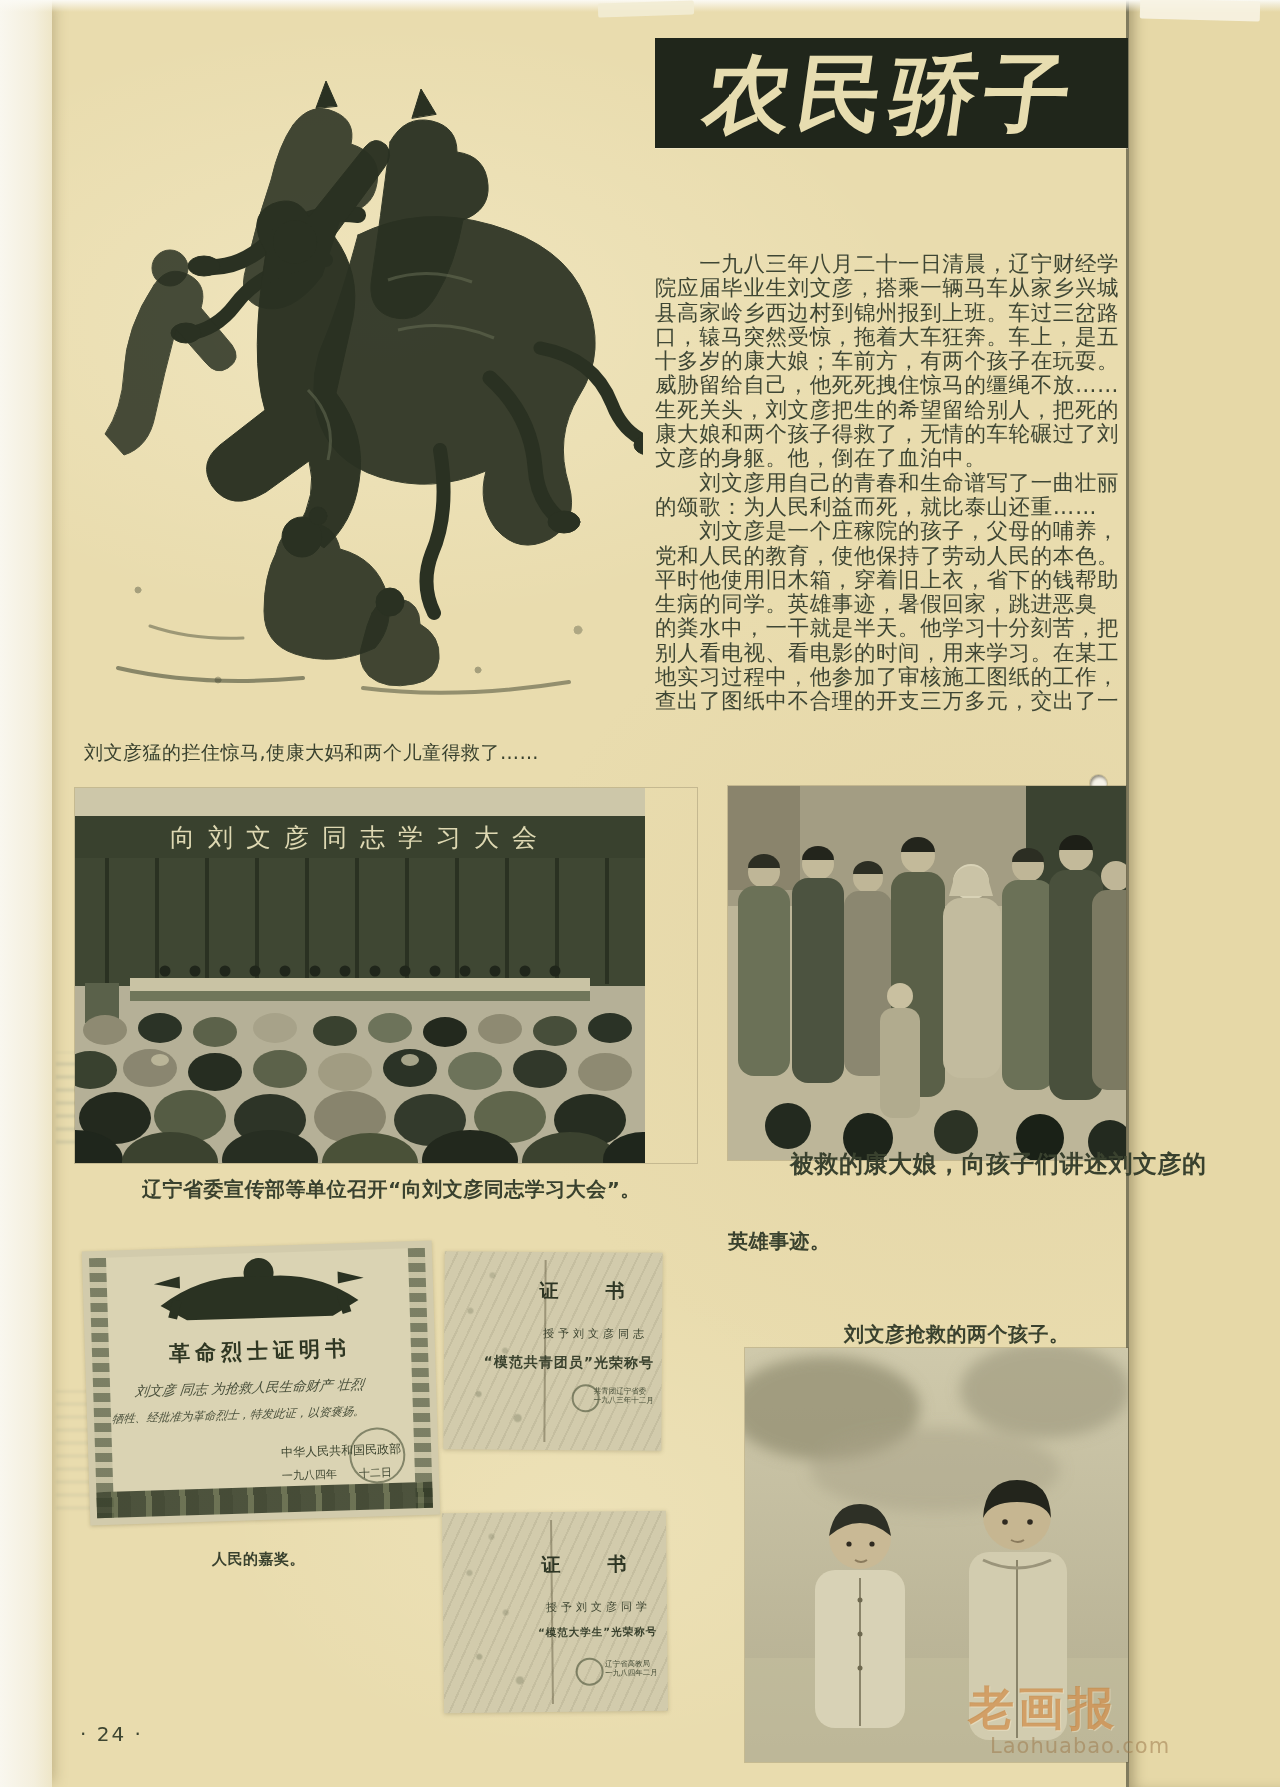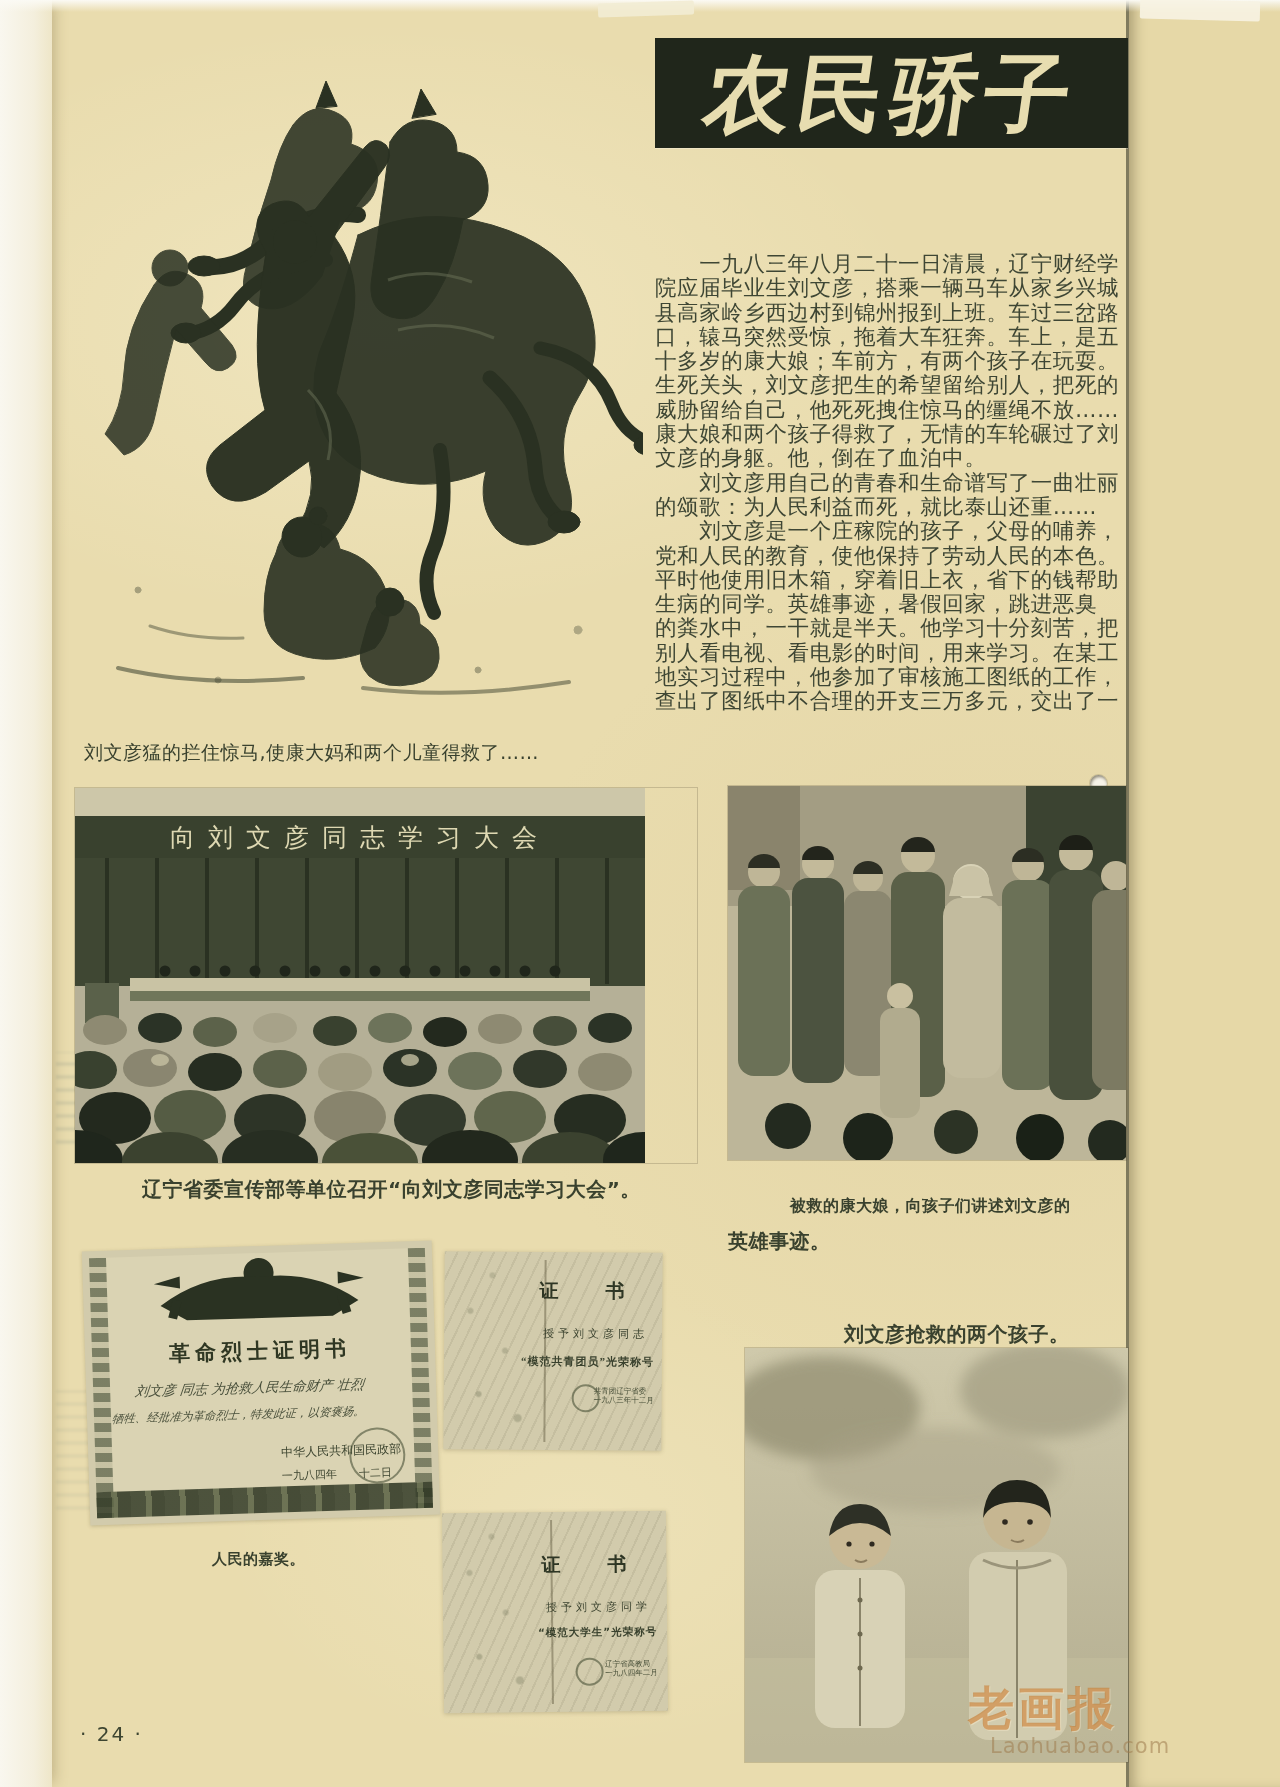--- a/index.html
+++ b/index.html
@@ -134,22 +134,22 @@
 
   <div class="abs cap" style="left:84px;top:740px;">刘文彦猛的拦住惊马,使康大妈和两个儿童得救了……</div>
 
   <div class="abs article">
 
   <div class="a-line">　　一九八三年八月二十一日清晨，辽宁财经学</div>
       <div class="a-line">院应届毕业生刘文彦，搭乘一辆马车从家乡兴城</div>
       <div class="a-line">县高家岭乡西边村到锦州报到上班。车过三岔路</div>
       <div class="a-line">口，辕马突然受惊，拖着大车狂奔。车上，是五</div>
       <div class="a-line">十多岁的康大娘；车前方，有两个孩子在玩耍。</div>
+      <div class="a-line">威胁留给自己，他死死拽住惊马的缰绳不放……</div>
       <div class="a-line">生死关头，刘文彦把生的希望留给别人，把死的</div>
-      <div class="a-line">威胁留给自己，他死死拽住惊马的缰绳不放……</div>
       <div class="a-line">康大娘和两个孩子得救了，无情的车轮碾过了刘</div>
       <div class="a-line">文彦的身躯。他，倒在了血泊中。</div>
       <div class="a-line">　　刘文彦用自己的青春和生命谱写了一曲壮丽</div>
       <div class="a-line">的颂歌：为人民利益而死，就比泰山还重……</div>
       <div class="a-line">　　刘文彦是一个庄稼院的孩子，父母的哺养，</div>
       <div class="a-line">党和人民的教育，使他保持了劳动人民的本色。</div>
       <div class="a-line">平时他使用旧木箱，穿着旧上衣，省下的钱帮助</div>
       <div class="a-line">生病的同学。英雄事迹，暑假回家，跳进恶臭</div>
       <div class="a-line">的粪水中，一干就是半天。他学习十分刻苦，把</div>
       <div class="a-line">别人看电视、看电影的时间，用来学习。在某工</div>
@@ -272,21 +272,21 @@
           <circle cx="140" cy="352" r="25" fill="#1d241a"></circle>
         <circle cx="228" cy="346" r="22" fill="#2c3325"></circle>
           <circle cx="312" cy="352" r="24" fill="#1a2117"></circle>
         <circle cx="382" cy="356" r="22" fill="#232a1f"></circle>
       </g>
     </svg>
   </div>
 
   <div class="abs cap cap-b" style="left:142px;top:1176px;font-size:20px;">辽宁省委宣传部等单位召开“向刘文彦同志学习大会”。</div>
 
-  <div class="abs cap cap-b" style="left:790px;top:1196px;font-size:16px;">被救的康大娘，向孩子们讲述刘文彦的</div>
+  <div class="abs cap cap-b" style="left:790px;top:1148px;font-size:24px;">被救的康大娘，向孩子们讲述刘文彦的</div>
   <div class="abs cap cap-b" style="left:728px;top:1228px;font-size:20px;">英雄事迹。</div>
 
   <div class="abs print" style="left:86px;top:1246px;width:350px;height:274px;transform:rotate(-1.8deg);">
     <div class="mcert">
       <div class="sideL"></div>
       <div class="sideR"></div>
       <div class="bottomB"></div>
       <svg class="abs" style="left:64px;top:4px;" width="210" height="66" viewBox="0 0 210 66">
         <g fill="#2a3222">
           <circle cx="105" cy="16" r="15"></circle>
@@ -307,21 +307,21 @@
   </div>
 
   <div class="abs cap cap-b" style="left:212px;top:1550px;font-size:15px;">人民的嘉奖。</div>
 
   <div class="abs print" style="left:444px;top:1252px;width:218px;height:198px;transform:rotate(.4deg);">
     <div class="rays"></div>
     <div class="flowers"></div>
     <div class="fold" style="left:46%;"></div>
     <div class="c-title" style="right:24px;top:26px;">证　书</div>
     <div class="c-line" style="right:14px;top:74px;font-size:11px;letter-spacing:4px;">授予刘文彦同志</div>
-    <div class="c-line" style="right:8px;top:102px;font-size:11px;font-weight:bold;letter-spacing:1px;font-family:Liberation Serif, serif;">“模范共青团员”光荣称号</div>
+    <div class="c-line" style="right:8px;top:102px;font-size:14px;font-weight:bold;letter-spacing:1px;">“模范共青团员”光荣称号</div>
     <div class="c-seal" style="right:62px;top:132px;width:24px;height:24px;"></div>
     <div class="c-small" style="right:8px;top:134px;">
       <div>共青团辽宁省委</div>
       <div>一九八三年十二月</div>
     </div>
   </div>
 
   <div class="abs print" style="left:443px;top:1512px;width:224px;height:200px;transform:rotate(-.6deg);">
     <div class="rays"></div>
     <div class="flowers"></div>

